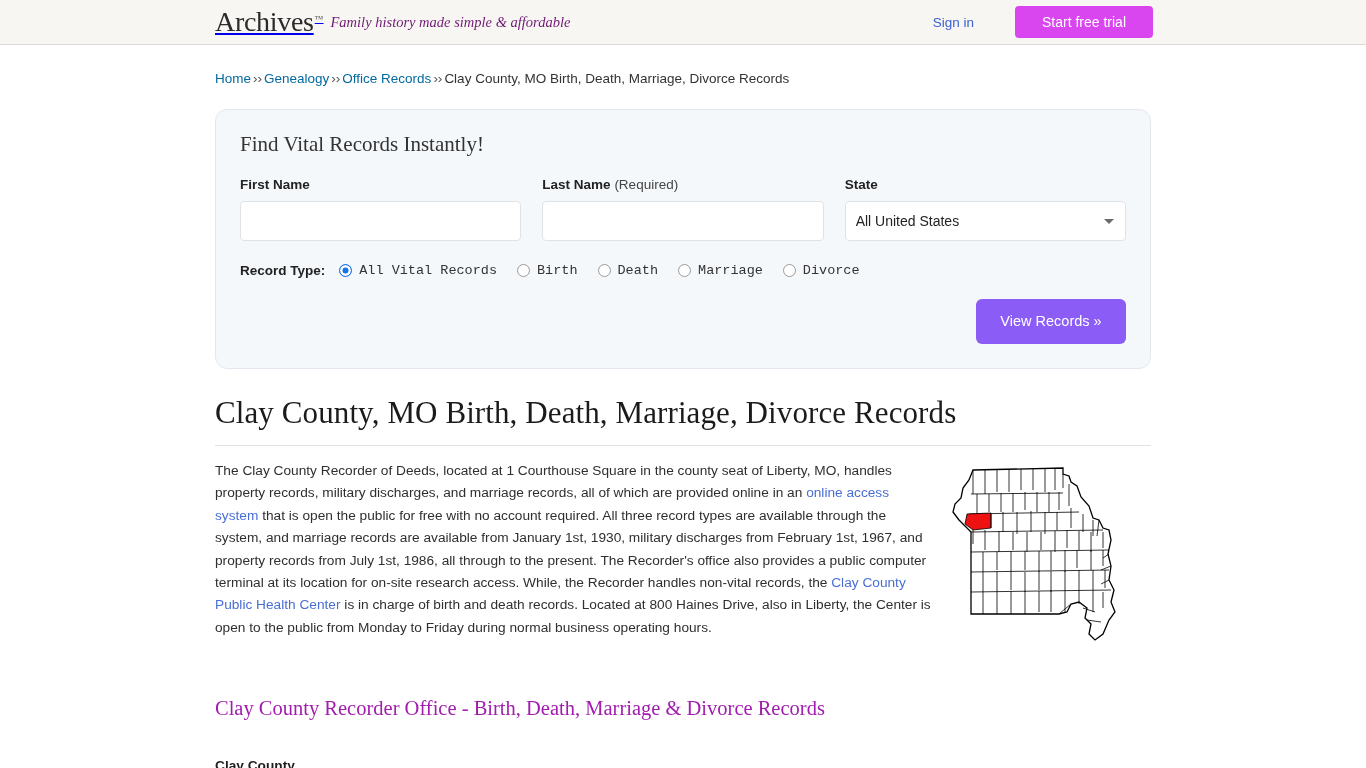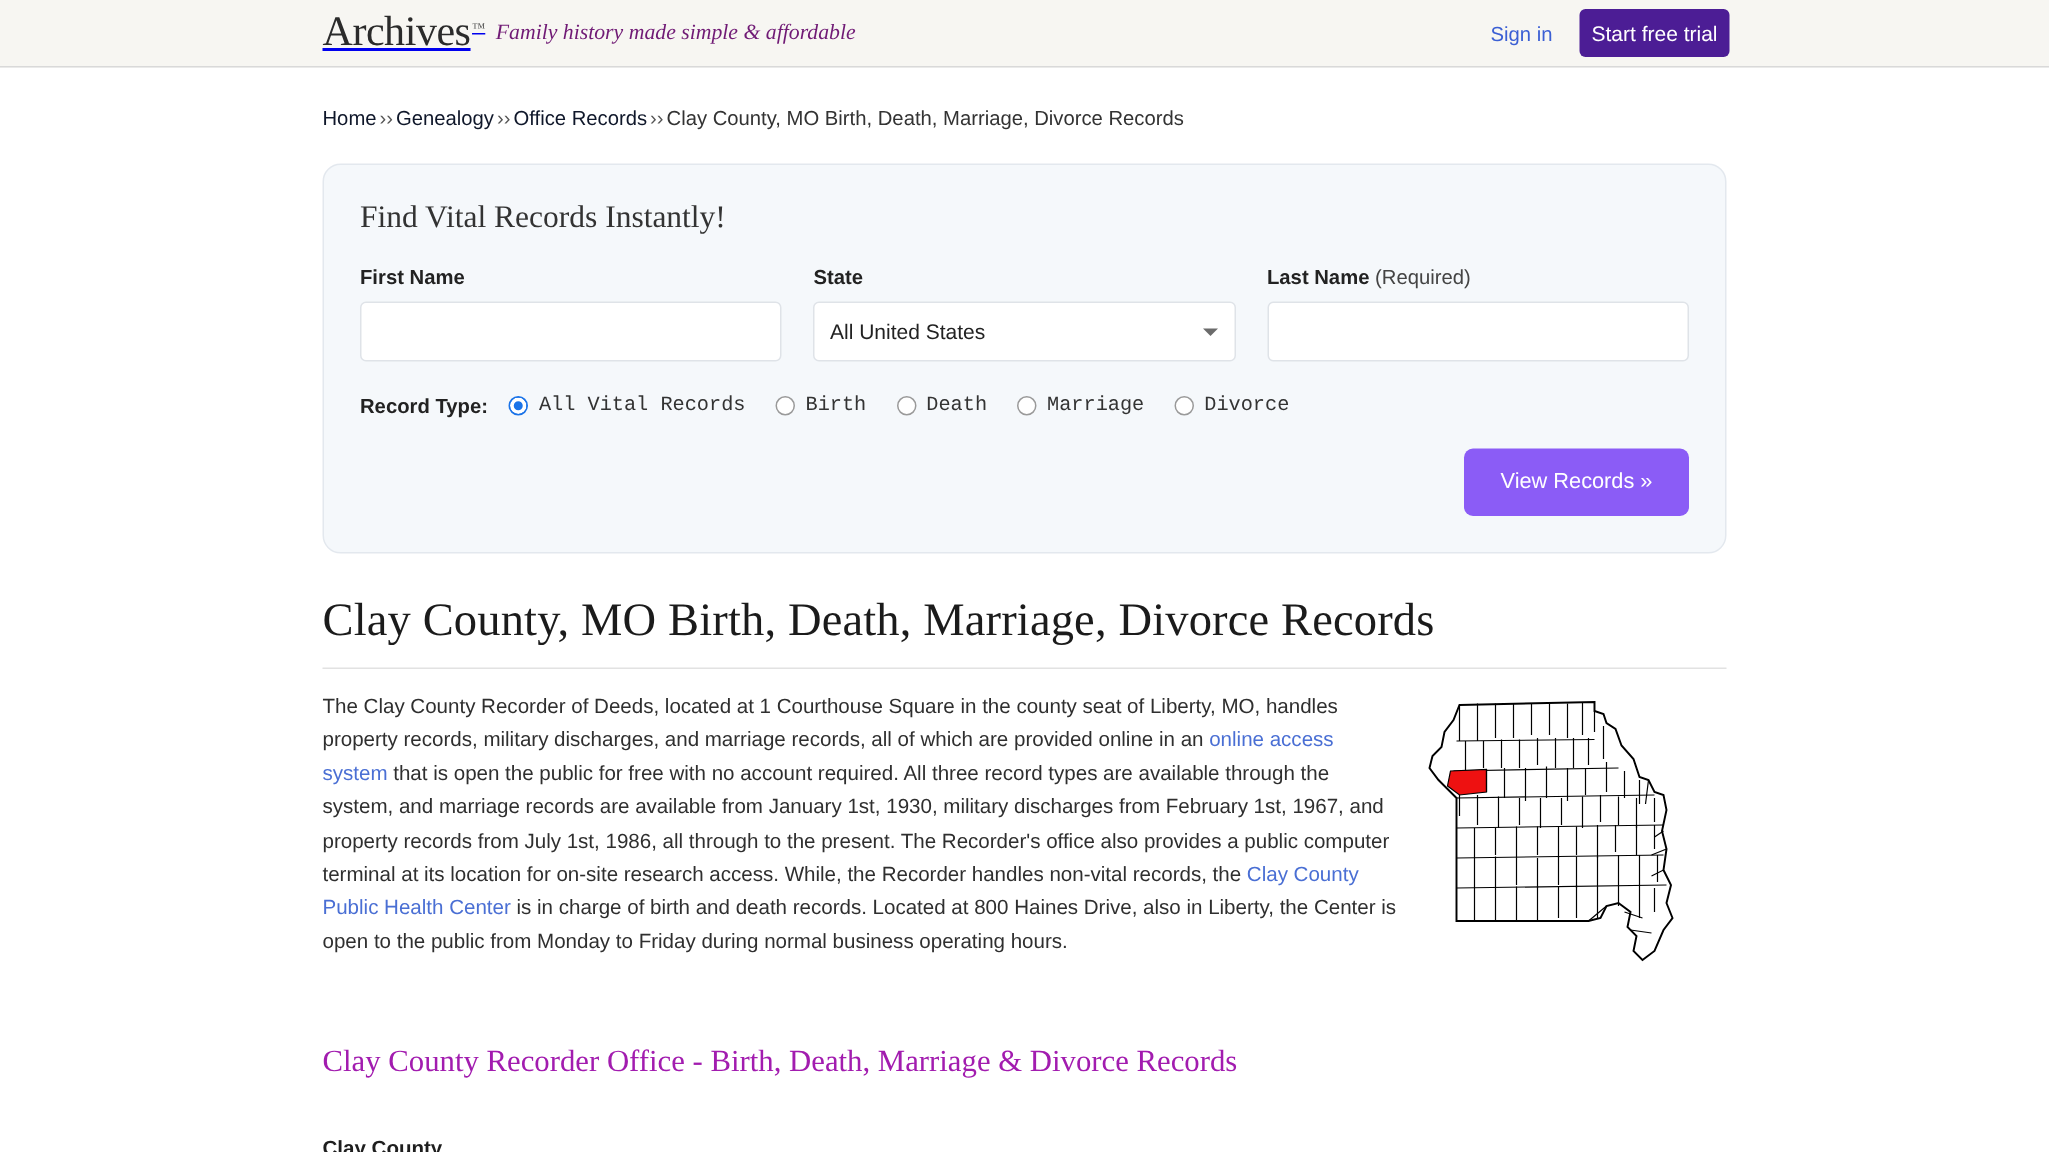--- a/index.html
+++ b/index.html
@@ -58,47 +58,48 @@
     display: flex;
     align-items: center;
     gap: 18px;
   }
   .signin {
     color: #3b5fd4;
     font-size: 13.5px;
     text-decoration: none;
   }
   .trial-btn {
-    background: #4c1d95;
+    background: #d946ef;
     color: #ffffff;
     font-size: 14px;
-    padding: 9px 8px;
+    padding: 9px 27px;
     border: none;
     border-radius: 4px;
     cursor: pointer;
     font-family: "Liberation Sans", sans-serif;
     line-height: 1;
+    margin-left: 23px;
   }
 
   
   .page {
     width: 936px;
     margin: 0 auto;
     padding-top: 16px;
   }
 
   
   .breadcrumb {
     font-size: 13.5px;
     color: #333;
     padding: 9px 0 0 0;
     line-height: 1.4;
   }
   .breadcrumb a {
-    color: #0f172a;
+    color: #0369a1;
     text-decoration: none;
   }
   .bc-sep { color: #555; margin: 0 2px; }
 
   
   .search-panel {
     margin-top: 20px;
     background: #f5f8fb;
     border: 1px solid #e3e8ee;
     border-radius: 12px;
@@ -306,32 +307,32 @@
   <section class="search-panel">
     <h2 class="panel-title">Find Vital Records Instantly!</h2>
 
     <div class="fields-row">
       <div class="field">
         <label class="field-label">First Name</label>
         <input class="text-input" type="text" placeholder="" style="">
       </div>
 
       <div class="field">
+        <label class="field-label"><span>Last Name</span> <span class="req">(Required)</span></label>
+        <input class="text-input" type="text" placeholder="" style="">
+      </div>
+
+      <div class="field">
         <label class="field-label">State</label>
         <div class="select-wrap">
           <div class="select-input">
             <span>All United States</span>
           </div>
           <span class="caret"></span>
         </div>
-      </div>
-
-      <div class="field">
-        <label class="field-label"><span>Last Name</span> <span class="req">(Required)</span></label>
-        <input class="text-input" type="text" placeholder="" style="">
       </div>
     </div>
 
     <div class="rt-row">
       <span class="rt-label">Record Type:</span>
 
       <label class="radio-item">
         <span class="radio checked"></span>
         <span class="radio-text">All Vital Records</span>
       </label>

